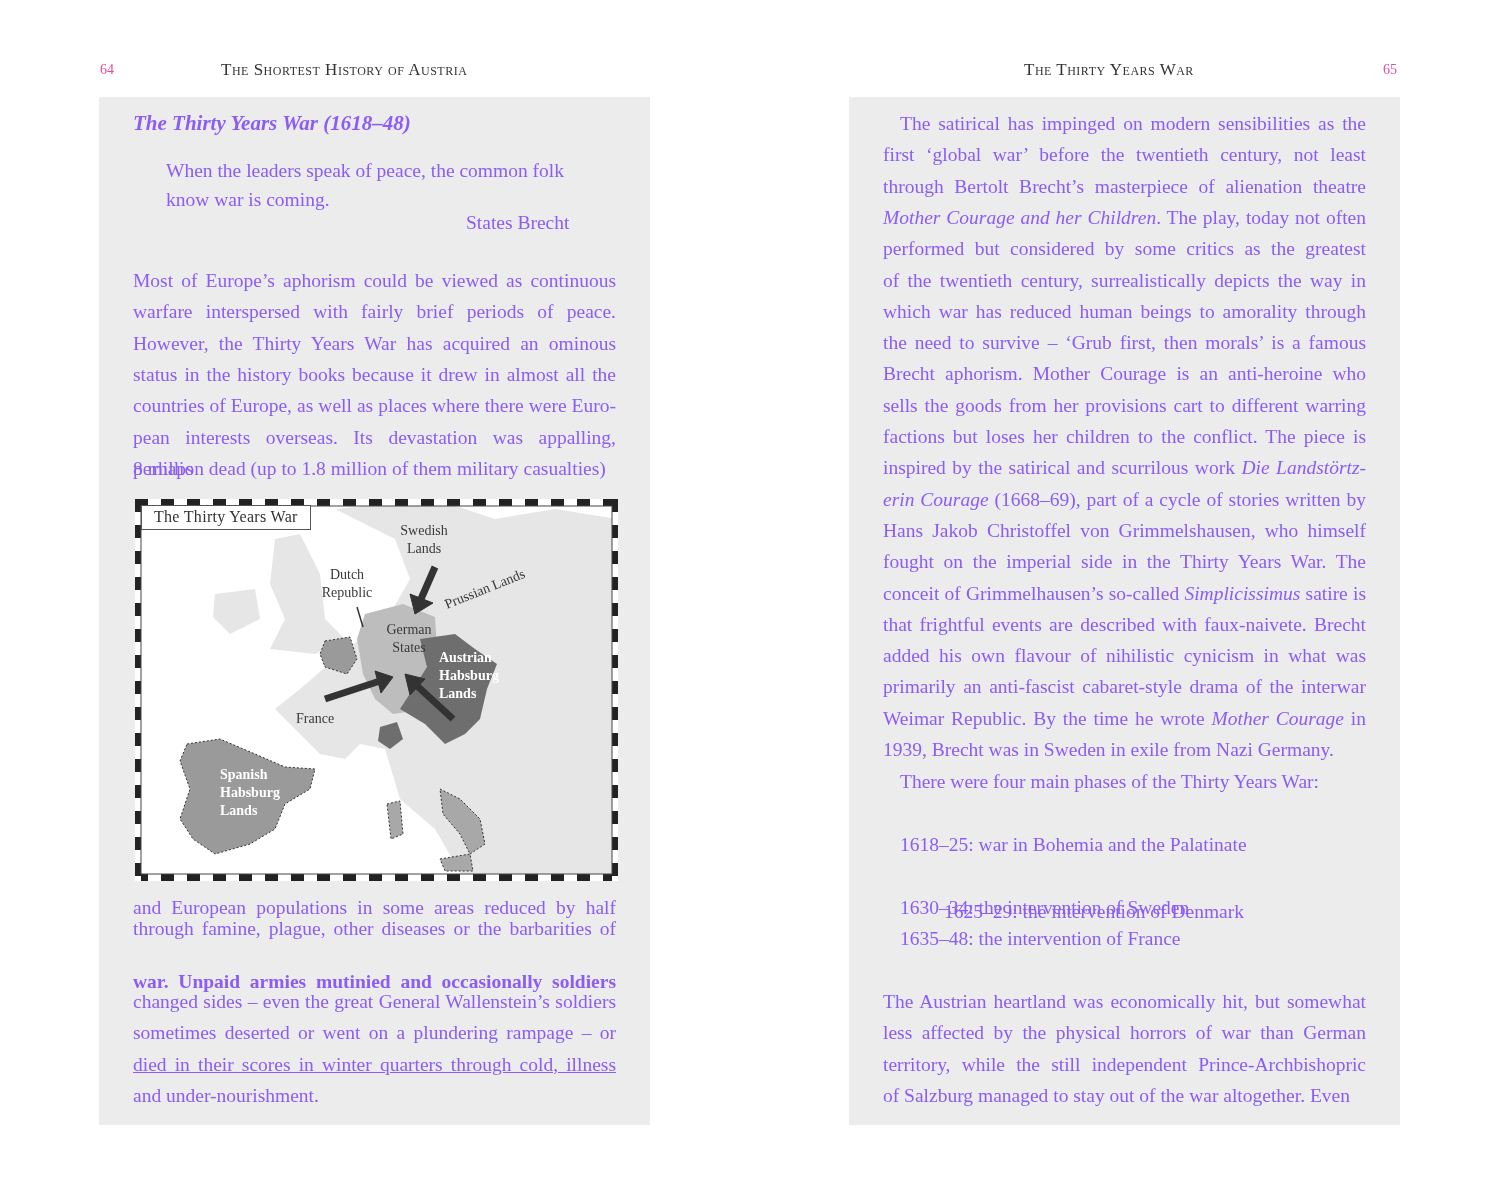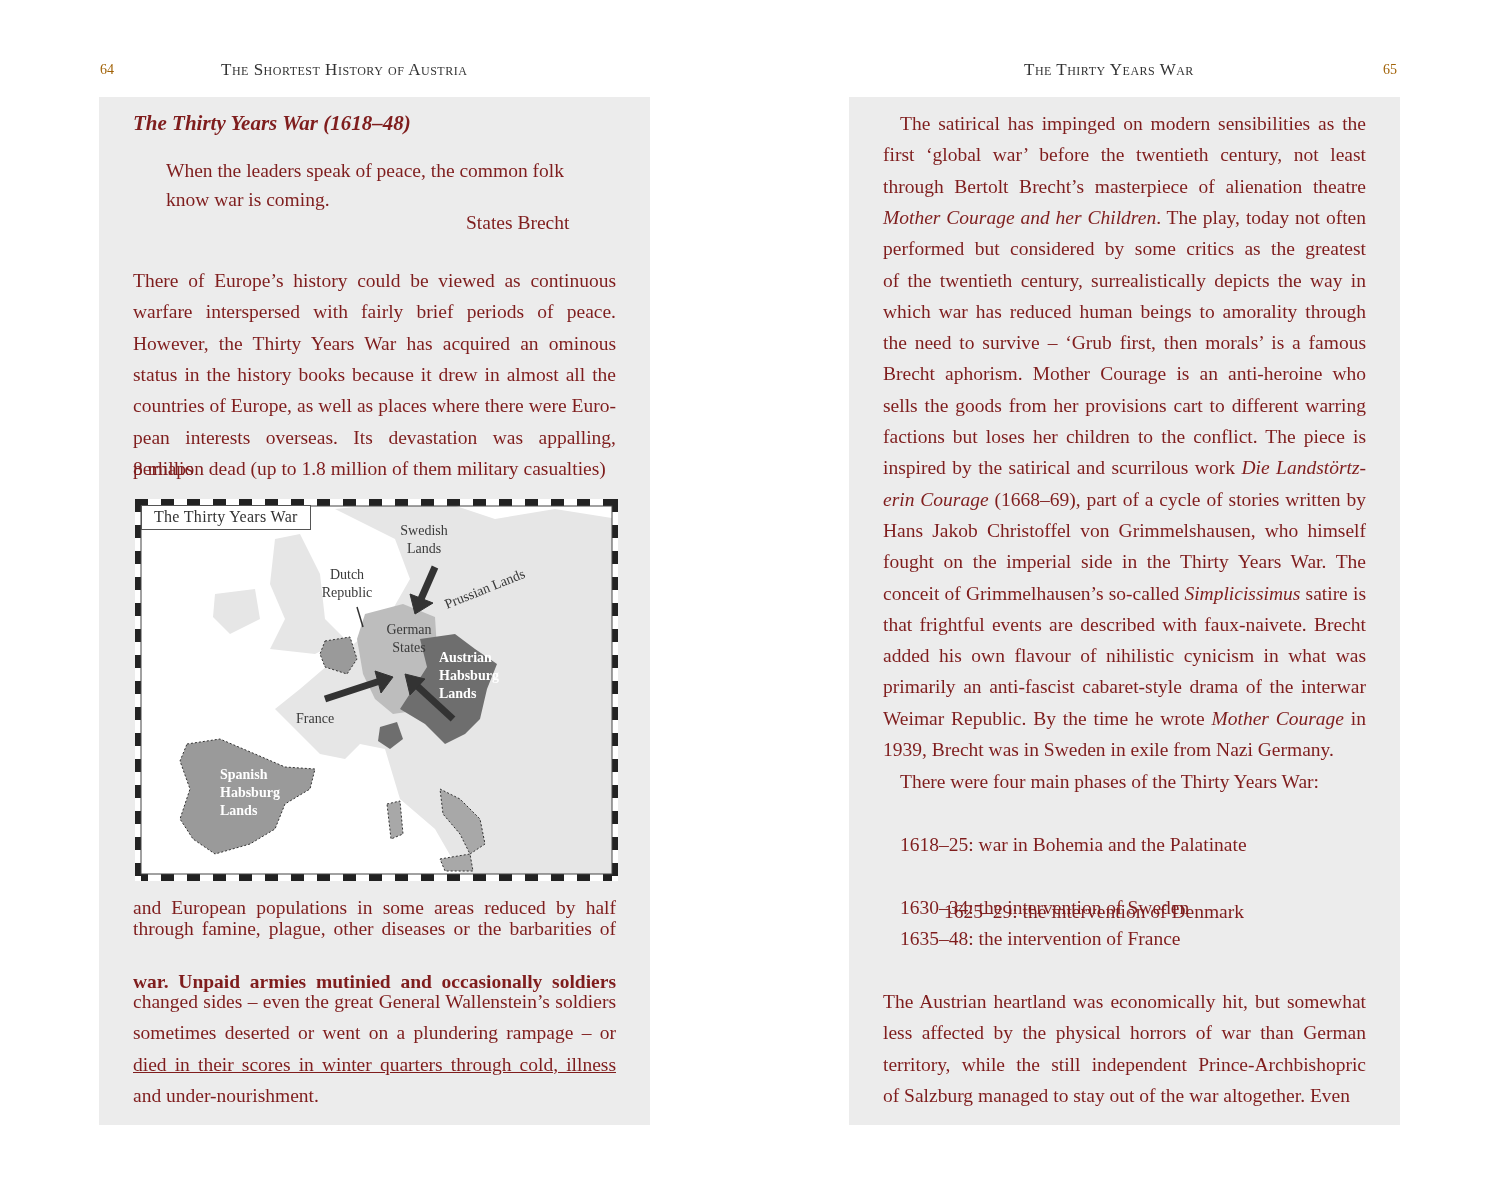--- a/index.html
+++ b/index.html
@@ -1,34 +1,34 @@
 <!DOCTYPE html>
 <html><head>
   <meta charset="utf-8">
   <style>
     html, body { margin: 0; padding: 0; }
     body {
       width: 1500px; height: 1200px; background: #ffffff; position: relative;
       font-family: "Liberation Serif", "DejaVu Serif", serif; color: #2a2a2a;
       overflow: hidden;
     }
-    .page-num { position: absolute; top: 62px; font-size: 14px; color: #a16207; }
+    .page-num { position: absolute; top: 62px; font-size: 14px; color: #ec4899; }
     .running-head {
       position: absolute; top: 60px; font-size: 17px; letter-spacing: 0.5px;
       font-variant: small-caps; color: #333;
     }
     .panel {
       position: absolute; top: 97px; height: 1028px; background: #ececec;
     }
     #left-panel { left: 99px; width: 551px; }
     #right-panel { left: 849px; width: 551px; }
 
     .text-line {
       position: absolute; font-size: 19.5px; line-height: 31.3px; white-space: nowrap;
-      color: #7f1d1d;
+      color: #8b5cf6;
     }
     .justify {
       text-align: justify; text-align-last: justify; white-space: normal;
     }
     .heading { font-style: italic; font-weight: bold; font-size: 21px; }
     em { font-style: italic; }
 
     
     #map-figure {
       position: absolute; left: 135px; top: 499px; width: 483px; height: 382px;
@@ -51,21 +51,21 @@
 
 <div class="text-line heading" style="left:133px; top:108px;">The Thirty Years War (1618–48)</div>
 
 <div>
   <div class="text-line" style="left:166px; top:155px;">When the leaders speak of peace, the common folk</div>
   <div class="text-line" style="left:166px; top:184px;">know war is coming.</div>
   <div class="text-line" style="left:466px; top:207px;">States Brecht</div>
 </div>
 
 <div id="left-para-1">
-    <div class="text-line justify" style="width: 483px; left: 133px; top: 265px;">There of Europe’s history could be viewed as continuous</div>
+    <div class="text-line justify" style="width: 483px; left: 133px; top: 265px;">Most of Europe’s aphorism could be viewed as continuous</div>
     <div class="text-line justify" style="width: 483px; left: 133px; top: 296.3px;">warfare interspersed with fairly brief periods of peace.</div>
     <div class="text-line justify" style="width: 483px; left: 133px; top: 327.6px;">However, the Thirty Years War has acquired an ominous</div>
     <div class="text-line justify" style="width: 483px; left: 133px; top: 358.9px;">status in the history books because it drew in almost all the</div>
     <div class="text-line justify" style="width: 483px; left: 133px; top: 390.2px;">countries of Europe, as well as places where there were Euro-</div>
     <div class="text-line justify" style="width: 483px; left: 133px; top: 421.5px;">pean interests overseas. Its devastation was appalling, perhaps</div>
     <div class="text-line" style="left: 133px; top: 452.8px;">8 million dead (up to 1.8 million of them military casualties)</div>
   </div>
 
 <div id="map-figure">
   <svg width="483" height="382" viewBox="0 0 483 382">

